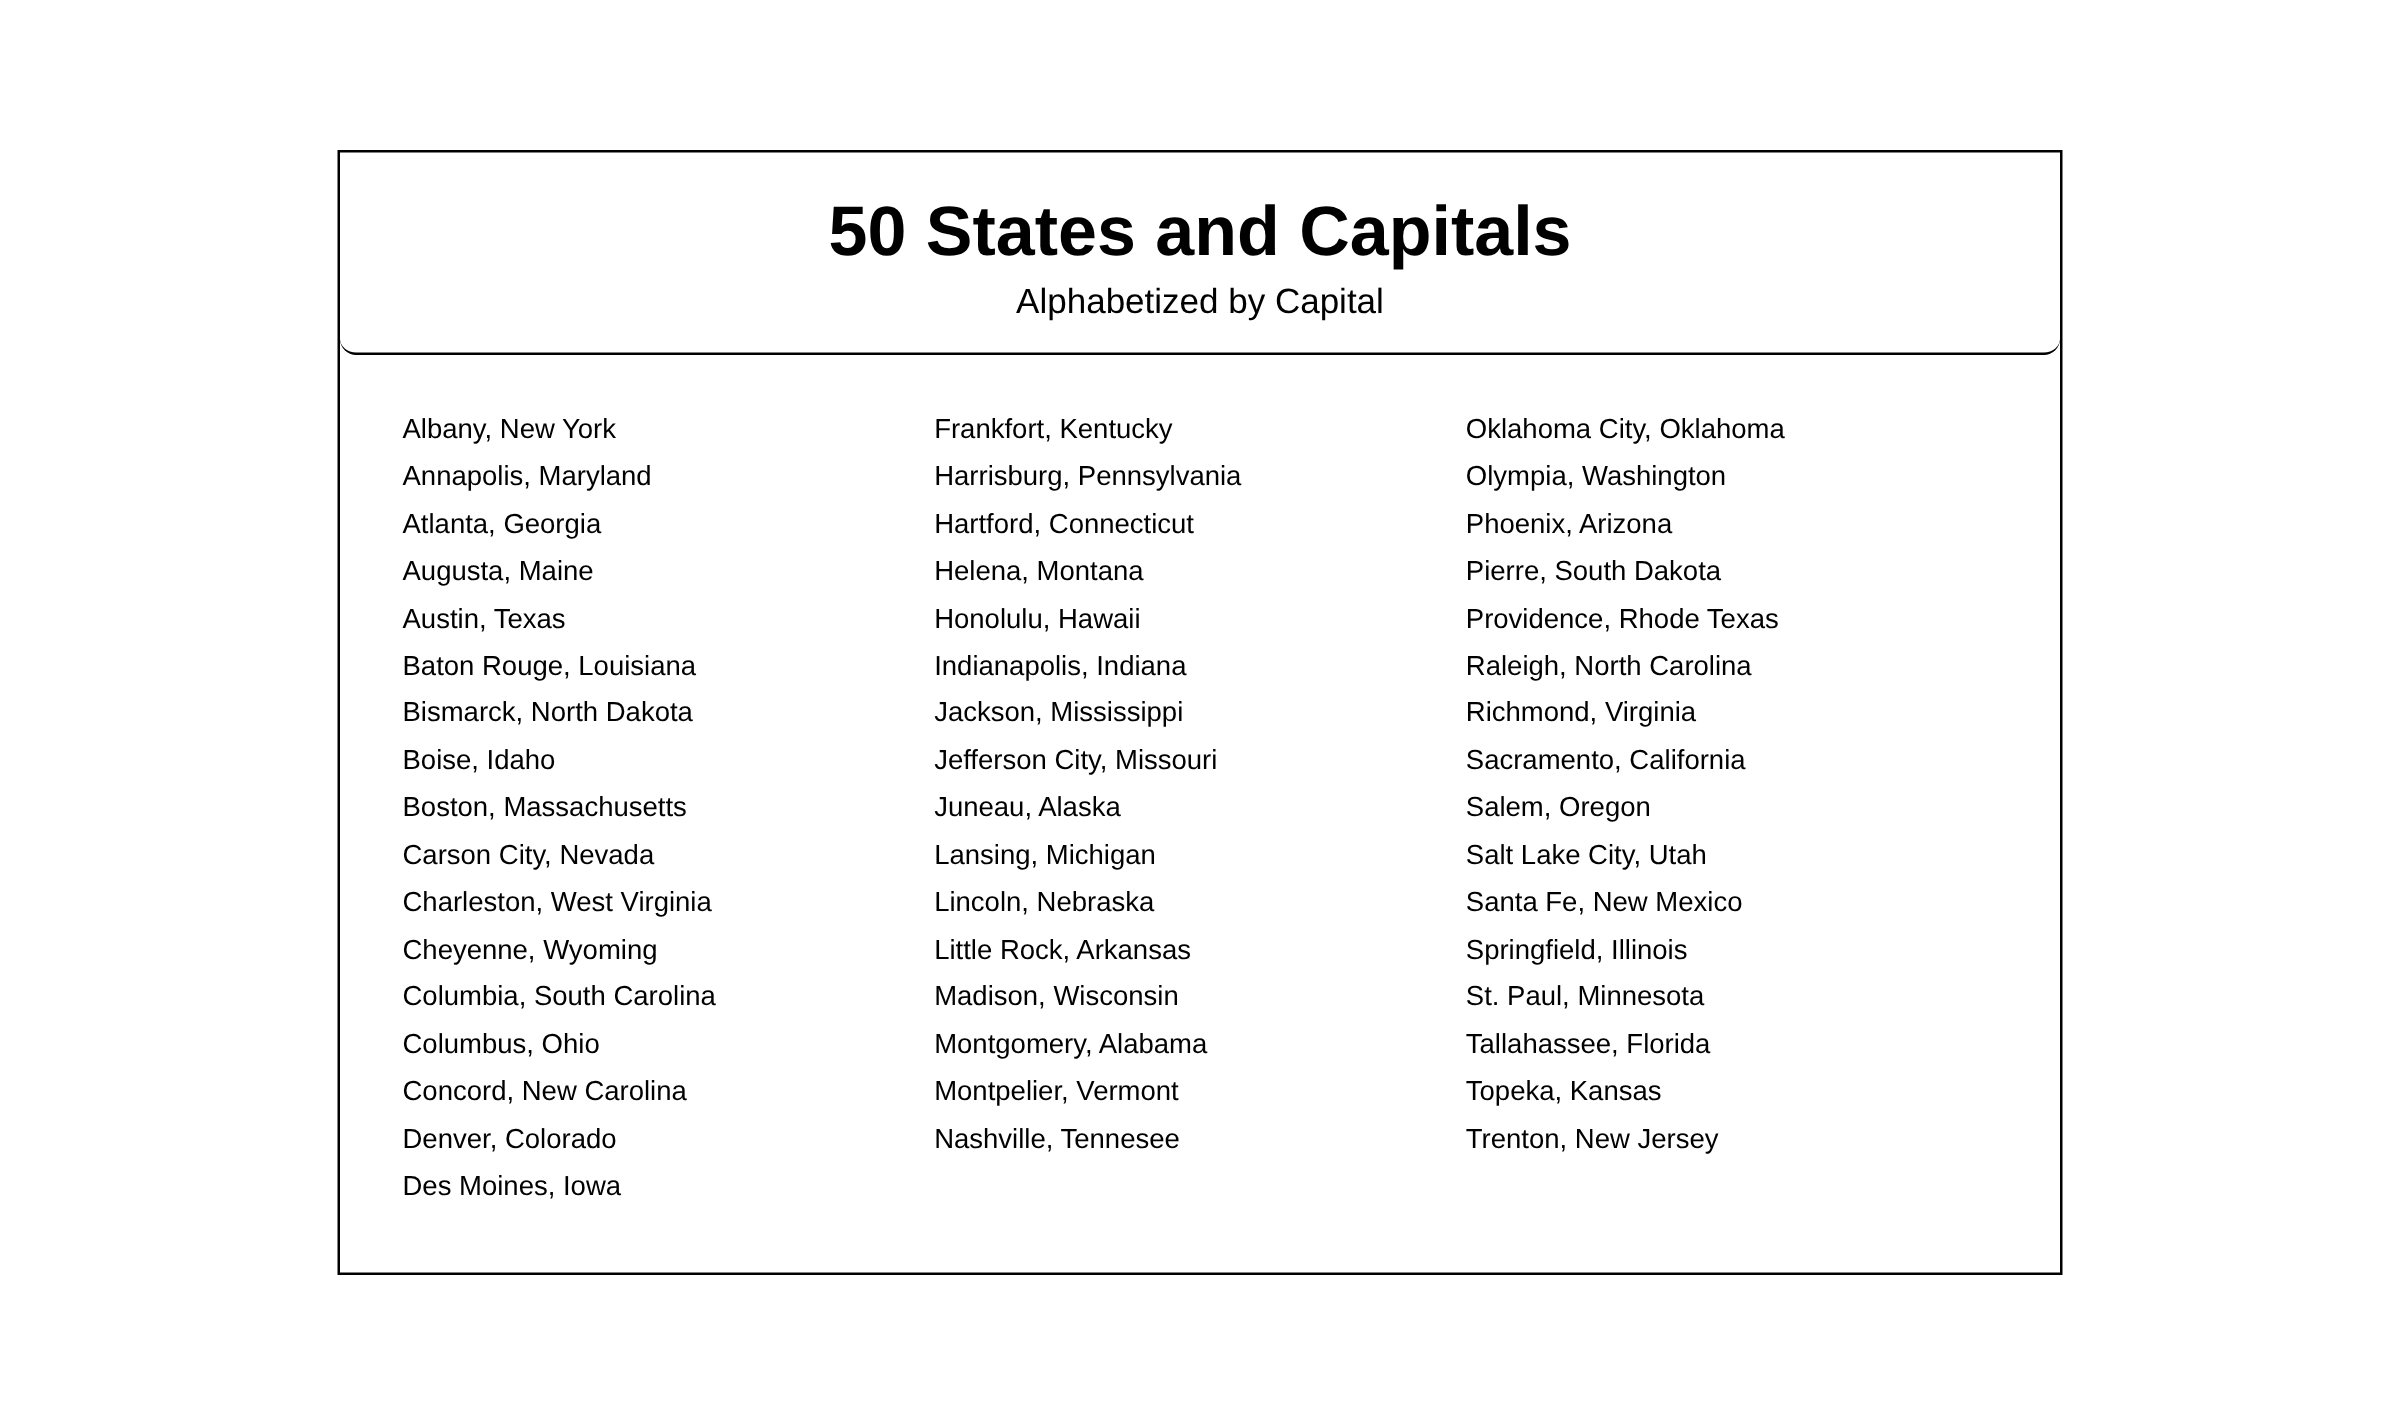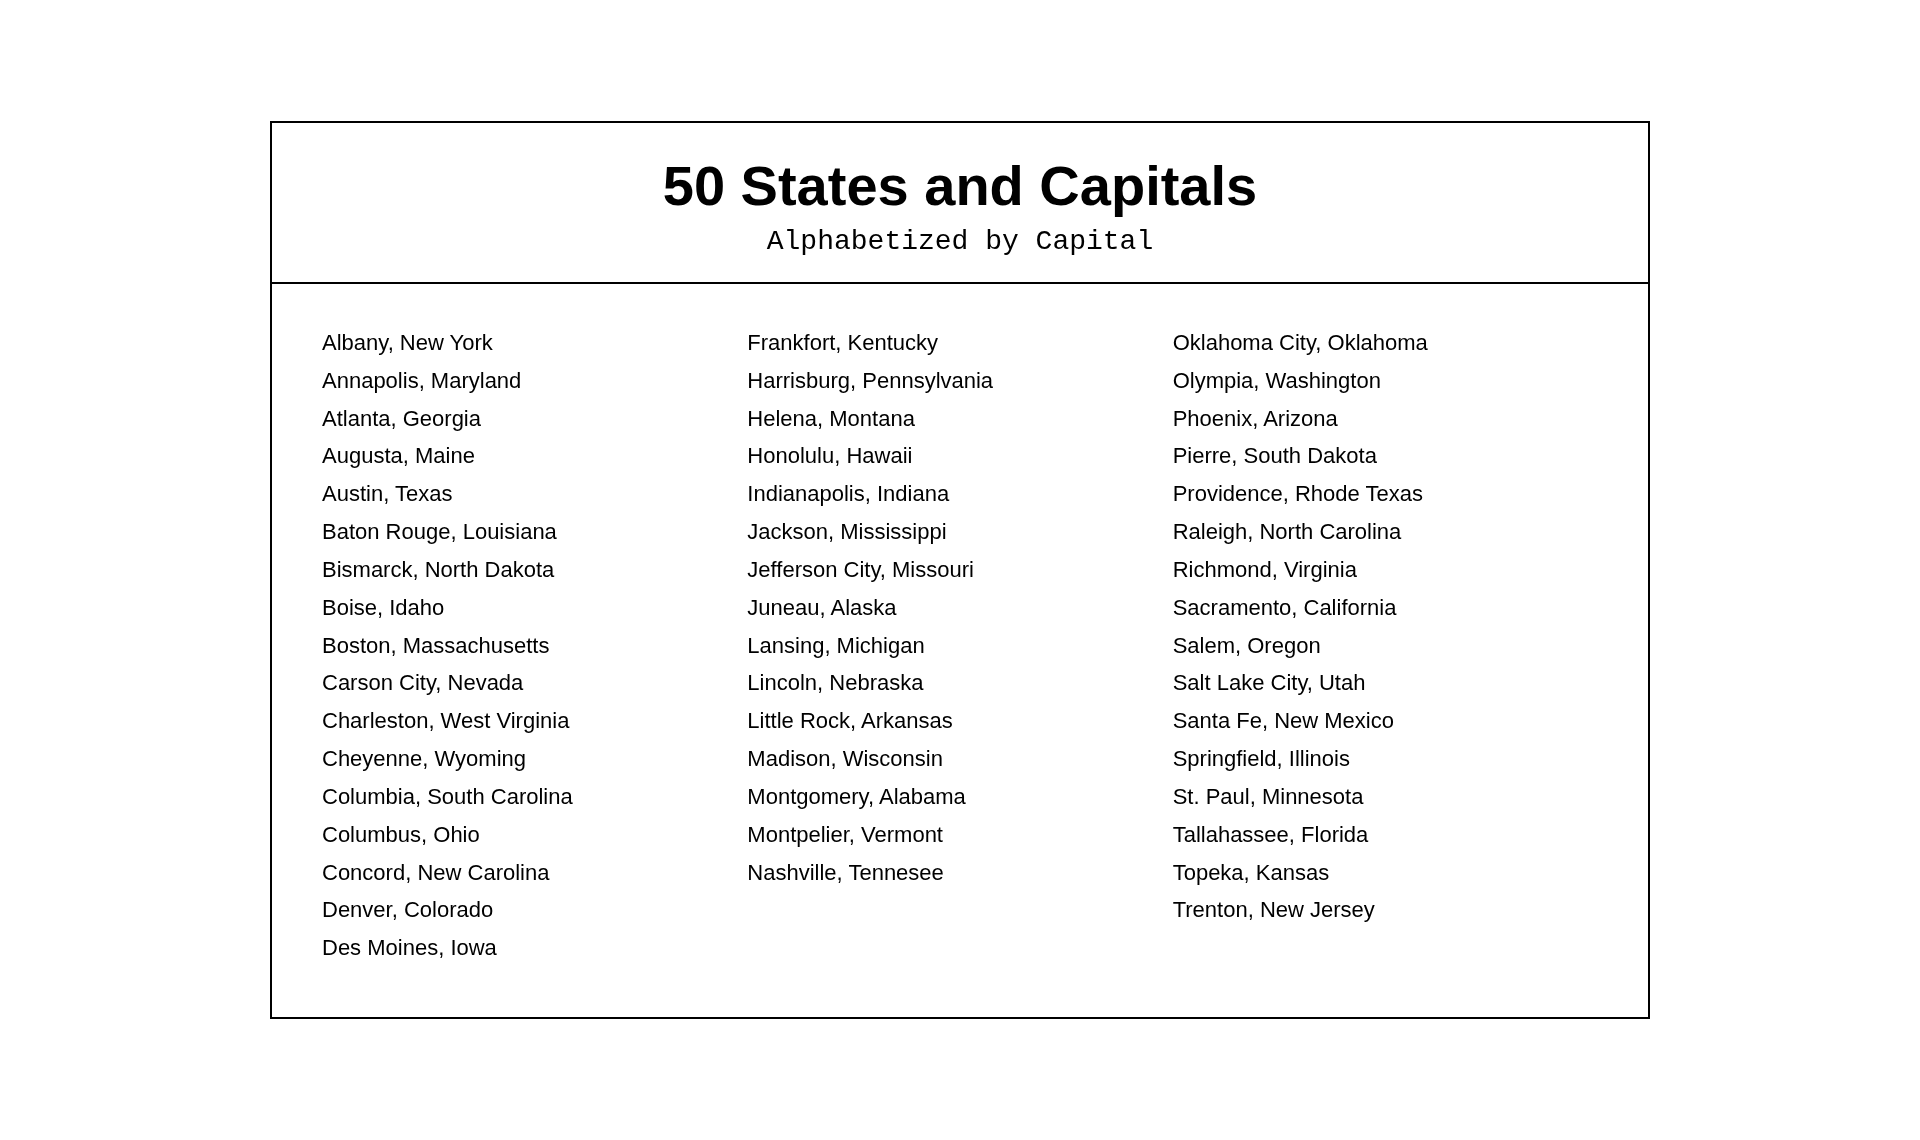--- a/index.html
+++ b/index.html
@@ -21,35 +21,36 @@
     .main-container {
       border: 2px solid #000000;
       width: 1380px;
       padding: 0;
     }
 
     .header-section {
       border-bottom: 2px solid #000000;
       padding: 30px 20px 25px 20px;
       text-align: center;
+      border-radius: 13px;
     }
 
     .main-title {
       font-size: 56px;
       font-weight: bold;
       color: #000000;
       margin-bottom: 8px;
       font-family: Arial, Helvetica, sans-serif;
     }
 
     .subtitle {
       font-size: 28px;
       font-weight: normal;
       color: #000000;
-      font-family: Liberation Mono, monospace;
+      font-family: Liberation Sans, sans-serif;
     }
 
     .content-section {
       padding: 40px 50px 50px 50px;
       display: flex;
       flex-direction: row;
       gap: 0;
       border-radius: 20px;
     }
 
@@ -91,20 +92,21 @@
         <div class="list-item">Cheyenne, Wyoming</div>
         <div class="list-item">Columbia, South Carolina</div>
         <div class="list-item">Columbus, Ohio</div>
         <div class="list-item">Concord, New Carolina</div>
         <div class="list-item">Denver, Colorado</div>
         <div class="list-item">Des Moines, Iowa</div>
       </div>
     <div class="column" id="col2-container">
         <div class="list-item">Frankfort, Kentucky</div>
         <div class="list-item">Harrisburg, Pennsylvania</div>
+        <div class="list-item">Hartford, Connecticut</div>
         <div class="list-item">Helena, Montana</div>
         <div class="list-item">Honolulu, Hawaii</div>
         <div class="list-item">Indianapolis, Indiana</div>
         <div class="list-item">Jackson, Mississippi</div>
         <div class="list-item">Jefferson City, Missouri</div>
         <div class="list-item">Juneau, Alaska</div>
         <div class="list-item">Lansing, Michigan</div>
         <div class="list-item">Lincoln, Nebraska</div>
         <div class="list-item">Little Rock, Arkansas</div>
         <div class="list-item">Madison, Wisconsin</div>

